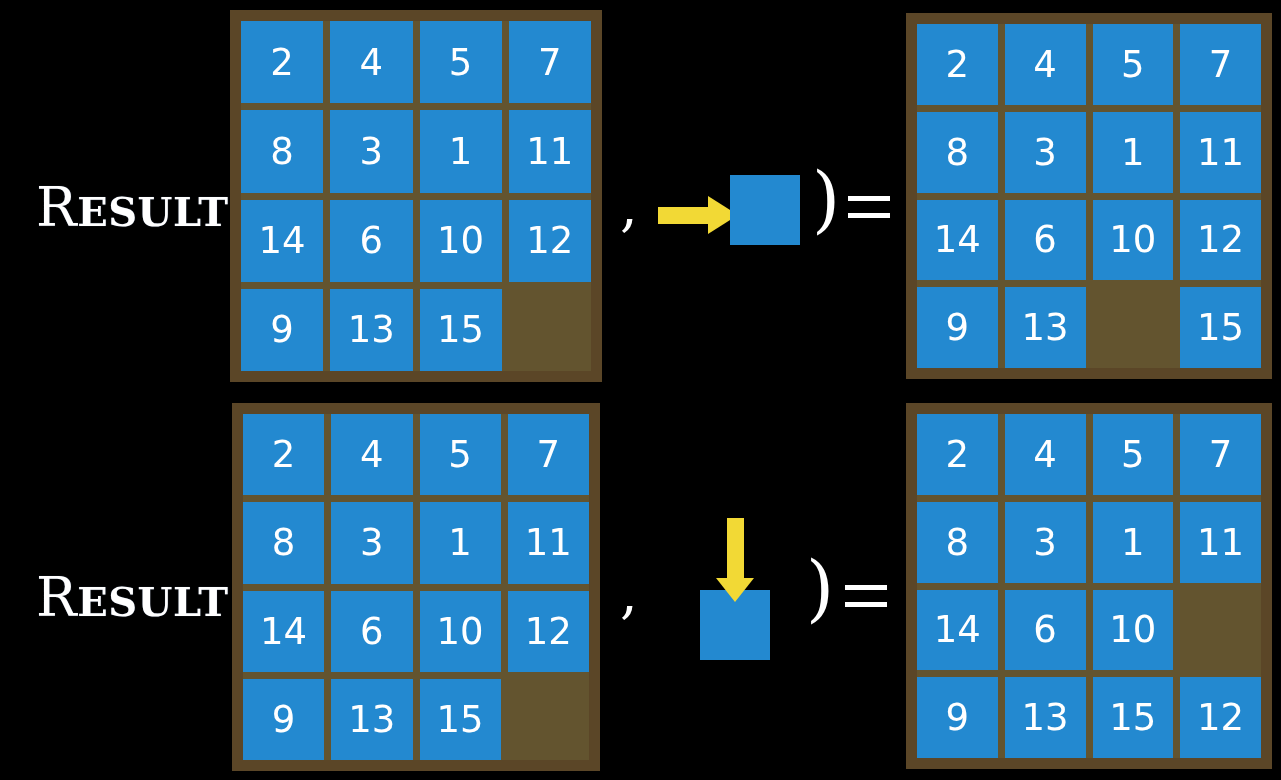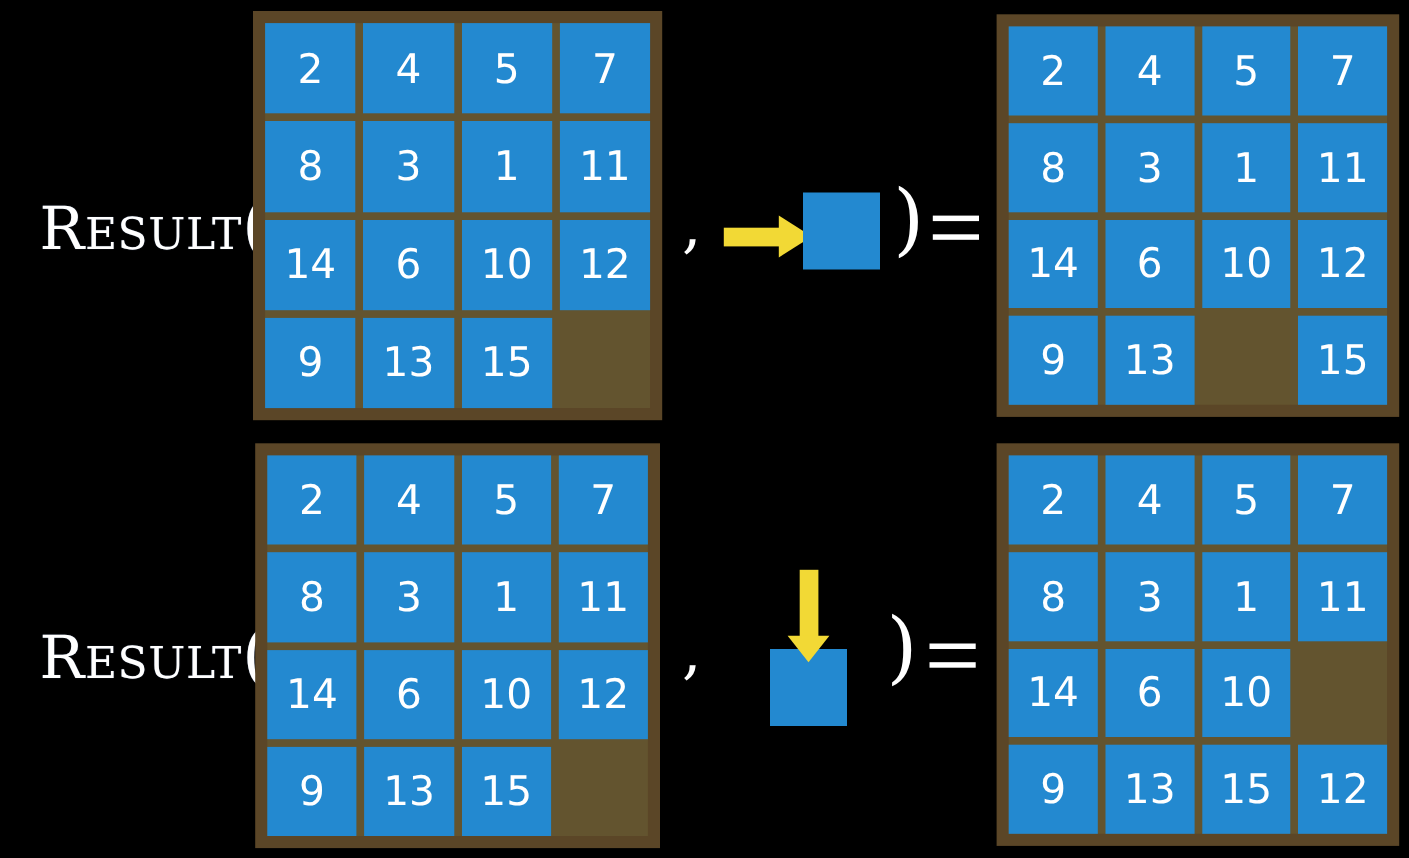--- a/index.html
+++ b/index.html
@@ -19,21 +19,21 @@
   
   .result-label {
     position: absolute;
     font-family: "DejaVu Serif", serif;
     color: #ffffff;
     white-space: nowrap;
     letter-spacing: 0.5px;
     text-shadow: 0 0 1px rgba(120,150,200,0.55);
   }
   .result-label .big   { font-size: 54px; }
-  .result-label .small { font-size: 40px; }
+  .result-label .small { font-size: 40px; font-weight: bold; }
   .result-label .paren { font-size: 62px; }
 
   
   .board {
     position: absolute;
     background: #5b4627;
     box-sizing: border-box;
     padding: 11px;
   }
   .board-inner {

